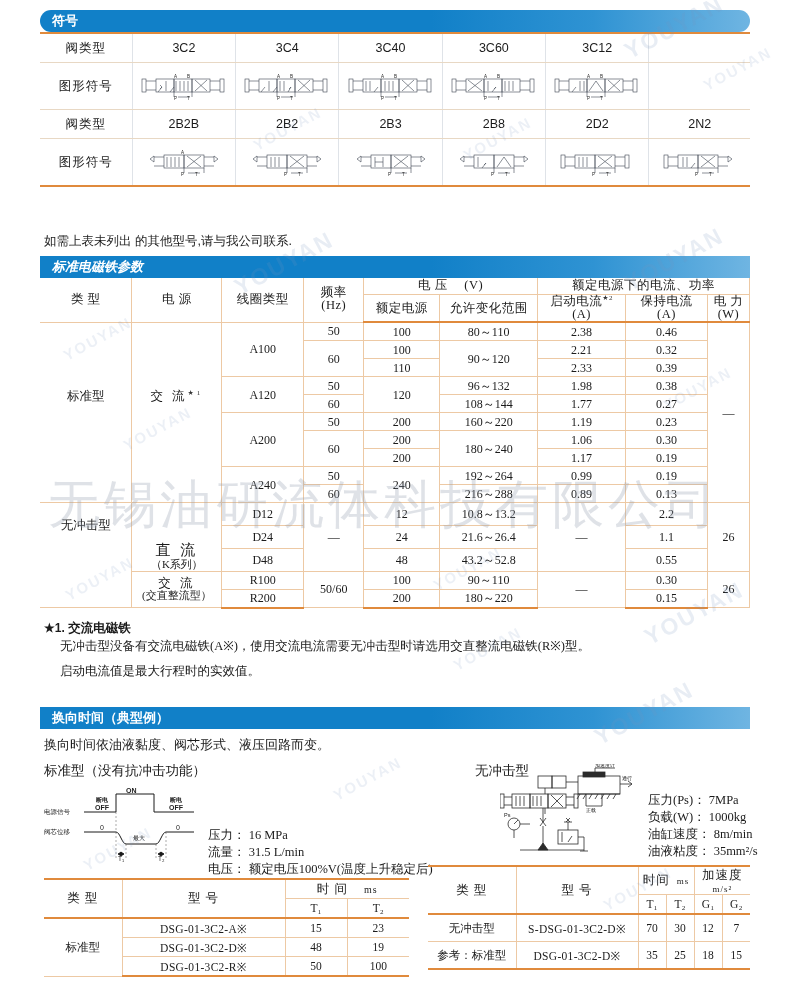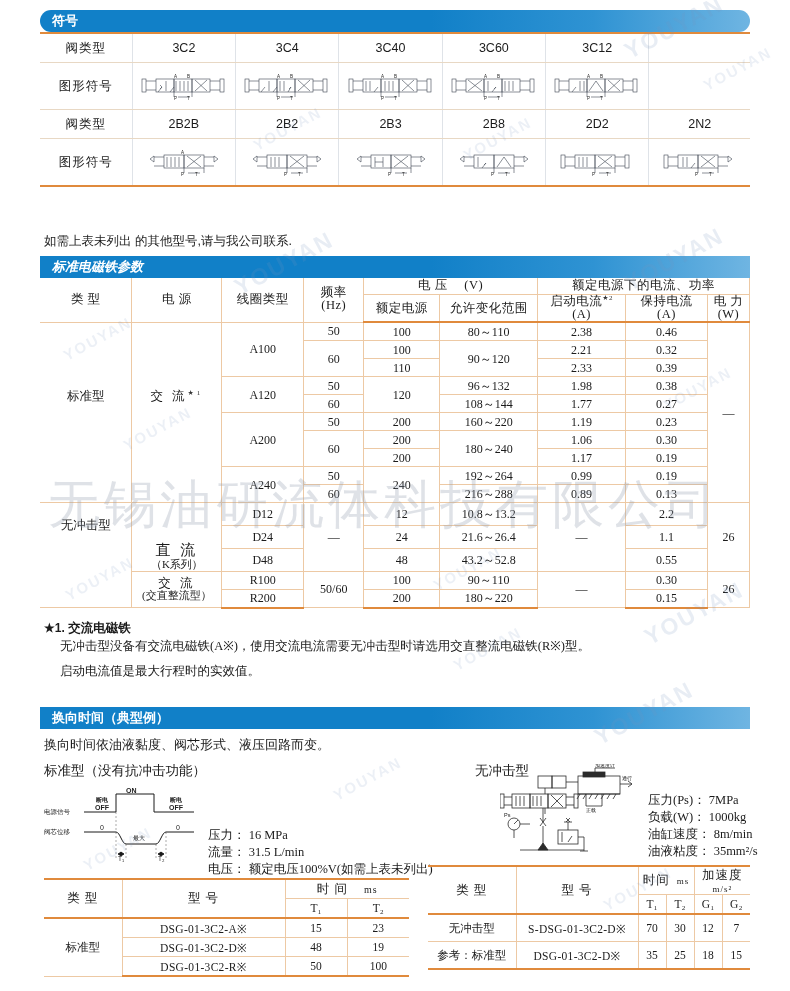--- a/index.html
+++ b/index.html
@@ -633,21 +633,21 @@
       <text class="lbl-sm" style="font-size:7px" x="132" y="44">0</text>
       <text class="lbl-sm" style="font-size:6px" x="89" y="54">最大</text>
       <text class="lbl-sm" style="font-size:6.5px" x="74" y="75">T₁</text>
       <text class="lbl-sm" style="font-size:6.5px" x="114" y="75">T₂</text>
     </svg>
   </div>
 
   <div class="params" style="left:208px;top:827px;">
     <div><span class="k">压力：</span> <span>16 MPa</span></div>
     <div><span class="k">流量：</span> <span>31.5 L/min</span></div>
-    <div><span class="k">电压：</span> <span>额定电压100%V(如需上表未列出)</span></div>
+    <div><span class="k">电压：</span> <span>额定电压100%V(温度上升稳定后)</span></div>
   </div>
 
   <div style="position:absolute;left:500px;top:764px;z-index:4;">
     <svg width="140" height="100" viewBox="0 0 140 100">
       <g stroke="#2b2b2b" stroke-width=".8" fill="none">
 
         <rect x="78" y="12" width="42" height="18"></rect>
         <rect x="83" y="8" width="22" height="5" fill="#2b2b2b"></rect>
         <path d="M120 20 h12 M128 17 l4 3 l-4 3"></path>
         <path d="M78 30 h42 M80 30 l-3 5 M86 30 l-3 5 M92 30 l-3 5 M98 30 l-3 5 M104 30 l-3 5 M110 30 l-3 5 M116 30 l-3 5"></path>

